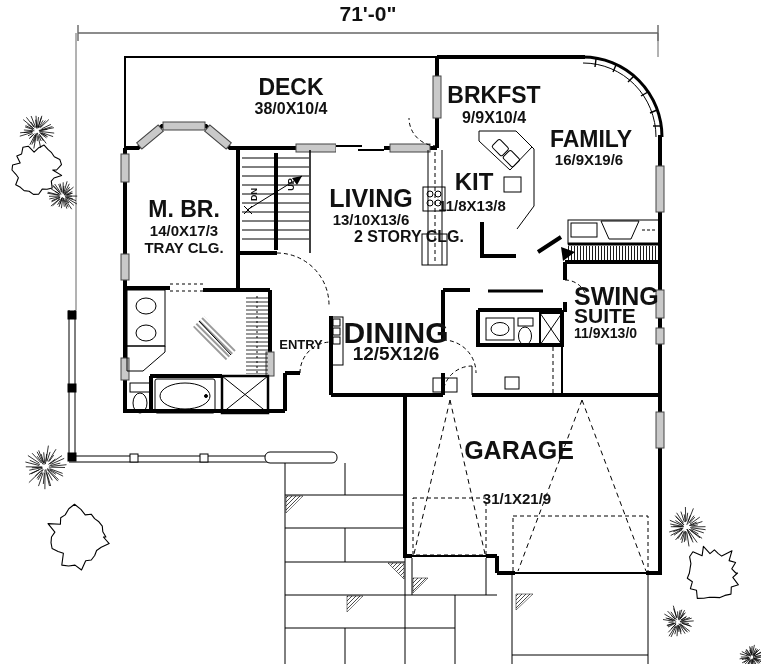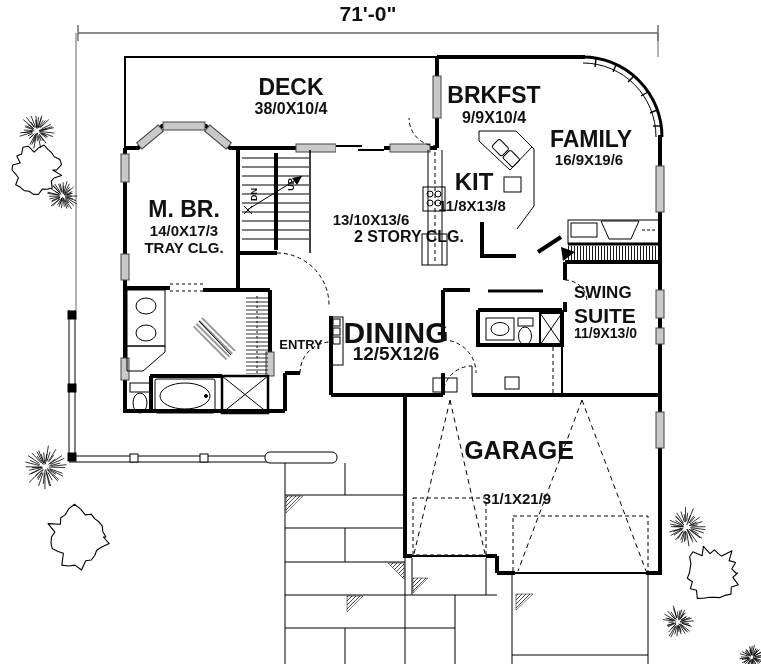--- a/index.html
+++ b/index.html
@@ -253,27 +253,28 @@
   <div class="lbl" style="left:494px;top:84px;font-size:23px;">BRKFST</div>
   <div class="lbl" style="left:494px;top:110px;font-size:16px;">9/9X10/4</div>
 
   <div class="lbl" style="left:591px;top:128px;font-size:23px;">FAMILY</div>
   <div class="lbl" style="left:589px;top:152px;font-size:15px;">16/9X19/6</div>
 
   <div class="lbl" style="left:184px;top:198px;font-size:23px;">M. BR.</div>
   <div class="lbl" style="left:184px;top:223px;font-size:15px;">14/0X17/3</div>
   <div class="lbl" style="left:184px;top:240px;font-size:15px;">TRAY CLG.</div>
 
+  <div class="lbl" style="left:371px;top:186px;font-size:25px;">LIVING</div>
   <div class="lbl" style="left:371px;top:212px;font-size:15px;">13/10X13/6</div>
   <div class="lbl" style="left:369px;top:229px;font-size:16px;margin-left:40px;">2 STORY CLG.</div>
 
   <div class="lbl" style="left:474px;top:170px;font-size:24px;">KIT</div>
   <div class="lbl" style="left:472px;top:198px;font-size:15px;">11/8X13/8</div>
 
-  <div class="lbl left" style="left:574px;top:284px;font-size:17px;">SWING</div>
+  <div class="lbl left" style="left:574px;top:284px;font-size:25px;">SWING</div>
   <div class="lbl left" style="left:574px;top:305px;font-size:21px;">SUITE</div>
   <div class="lbl left" style="left:574px;top:326px;font-size:14px;">11/9X13/0</div>
 
   <div class="lbl" style="left:396px;top:318px;font-size:30px;">DINING</div>
   <div class="lbl" style="left:396px;top:344px;font-size:19px;">12/5X12/6</div>
 
   <div class="lbl" style="left:301px;top:338px;font-size:13px;">ENTRY</div>
 
   <div class="lbl" style="left:519px;top:438px;font-size:25px;">GARAGE</div>
   <div class="lbl" style="left:517px;top:464px;font-size:15px;margin-top:27px;">31/1X21/9</div>

